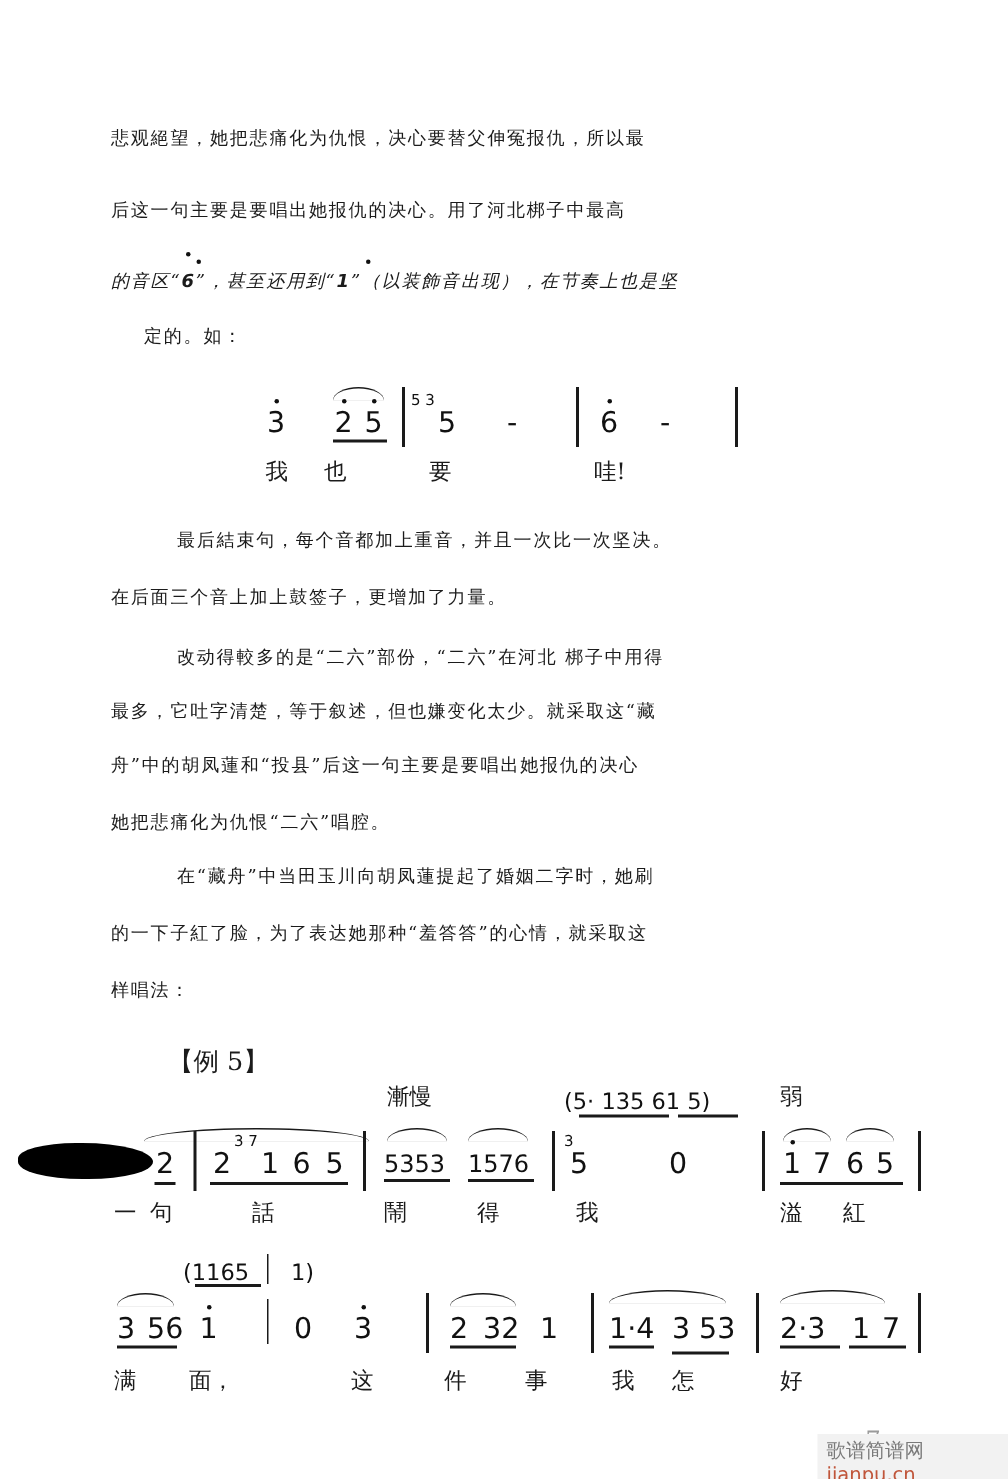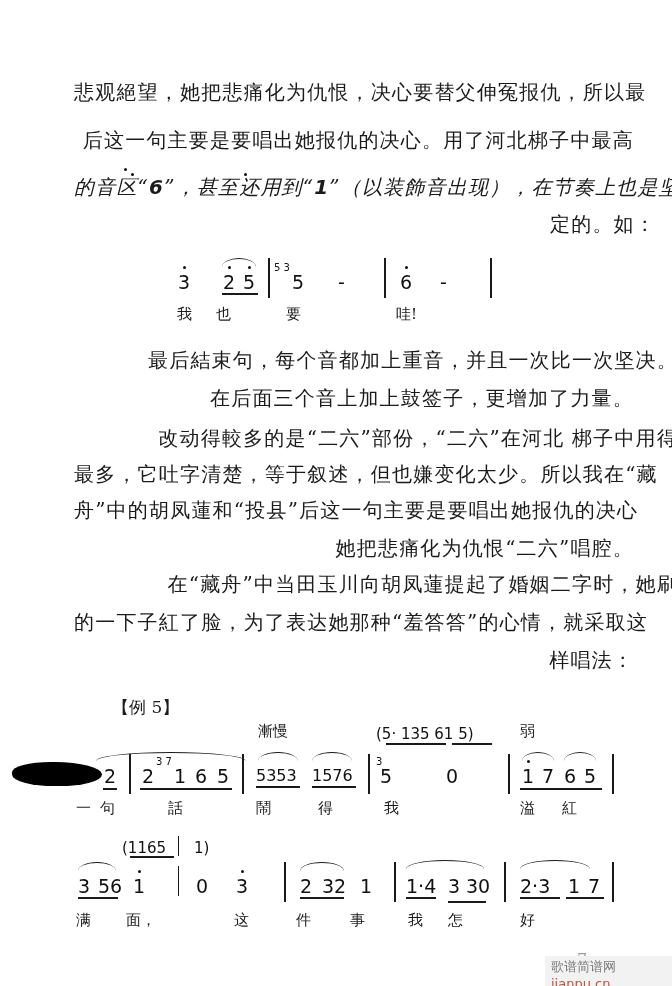--- a/index.html
+++ b/index.html
@@ -1,22 +1,22 @@
 <!DOCTYPE html>
 <html><head>
 <meta charset="utf-8">
 <style>
   html, body { margin:0; padding:0; }
   body {
     width:672px; height:986px; background:#ffffff; position:relative; overflow:hidden;
     font-family:"DejaVu Serif","Liberation Serif",serif; color:#1a1a1a;
   }
   .para {
-    position:absolute; left:74px; width:560px; font-size:20px; line-height:20px;
-    letter-spacing:1.2px; white-space:nowrap; color:#1b1b1b;text-align:right;
+    position:absolute; left:74px; width:560px; font-size:12px; line-height:20px;
+    letter-spacing:1.2px; white-space:nowrap; color:#1b1b1b;
   }
   .num { font-family:"DejaVu Sans","Liberation Sans",sans-serif; font-weight:bold; }
   .abs { position:absolute; }
   .note {
     position:absolute; font-family:"DejaVu Sans","Liberation Sans",sans-serif; font-weight:normal;
     font-size:19px; line-height:20px; color:#111; white-space:nowrap;
   }
   .note.small { font-size:15px; }
   .lyric {
     position:absolute; font-size:15px; line-height:16px; color:#1b1b1b; white-space:nowrap;
@@ -70,21 +70,21 @@
   <div class="bar" style="left:490px; top:258px; height:40px;"></div>
   <div class="lyric" style="left:177px; top:306px;">我</div>
   <div class="lyric" style="left:216px; top:306px;">也</div>
   <div class="lyric" style="left:286px; top:306px;">要</div>
   <div class="lyric" style="left:396px; top:306px;">哇!</div>
 </div>
 
 <div class="para" style="top:350px; left:118px;">最后結束句，每个音都加上重音，并且一次比一次坚决。</div>
 <div class="para" style="top:388px;">在后面三个音上加上鼓签子，更增加了力量。</div>
 <div class="para" style="top:428px; left:118px;">改动得較多的是“二六”部份，“二六”在河北 梆子中用得</div>
-<div class="para" style="top:464px;">最多，它吐字清楚，等于叙述，但也嫌变化太少。所以我在“藏</div>
+<div class="para" style="top:464px;">最多，它吐字清楚，等于叙述，但也嫌变化太少。就采取这“藏</div>
 <div class="para" style="top:500px;">舟”中的胡凤蓮和“投县”后这一句主要是要唱出她报仇的决心</div>
 <div class="para" style="top:538px;">她把悲痛化为仇恨“二六”唱腔。</div>
 <div class="para" style="top:574px; left:118px;">在“藏舟”中当田玉川向胡凤蓮提起了婚姻二字时，她刷</div>
 <div class="para" style="top:612px;">的一下子紅了脸，为了表达她那种“羞答答”的心情，就采取这</div>
 <div class="para" style="top:650px;">样唱法：</div>
 
 <div>
   <div class="label" style="left:112px; top:696px; font-size:17px;">【例 5】</div>
   <div class="label" style="left:258px; top:722px;">漸慢</div>
   <div class="note small" style="left:376px; top:724px;">(5· 135  61  5)</div>
@@ -152,21 +152,21 @@
   <div class="bar" style="left:284px; top:862px; height:40px;"></div>
   <div class="slur" style="left:300px; top:862px; width:44px;"></div>
   <div class="note" style="left:300px; top:876px;">2</div>
   <div class="note" style="left:322px; top:876px;">32</div>
   <div class="uline" style="left:300px; top:897px; width:44px;"></div>
   <div class="note" style="left:360px; top:876px;">1</div>
   <div class="bar" style="left:394px; top:862px; height:40px;"></div>
   <div class="slur" style="left:406px; top:860px; width:78px;"></div>
   <div class="note" style="left:406px; top:876px;">1·4</div>
   <div class="note" style="left:448px; top:876px;">3</div>
-  <div class="note" style="left:466px; top:876px;">30</div>
+  <div class="note" style="left:466px; top:876px;">53</div>
   <div class="uline" style="left:406px; top:897px; width:30px;"></div>
   <div class="uline" style="left:448px; top:901px; width:38px;"></div>
   <div class="bar" style="left:504px; top:862px; height:40px;"></div>
   <div class="slur" style="left:520px; top:860px; width:70px;"></div>
   <div class="note" style="left:520px; top:876px;">2·3</div>
   <div class="note" style="left:568px; top:876px;">1</div>
   <div class="note" style="left:588px; top:876px;">7</div>
   <div class="uline" style="left:520px; top:897px; width:40px;"></div>
   <div class="uline" style="left:566px; top:897px; width:38px;"></div>
   <div class="bar" style="left:612px; top:862px; height:40px;"></div>

